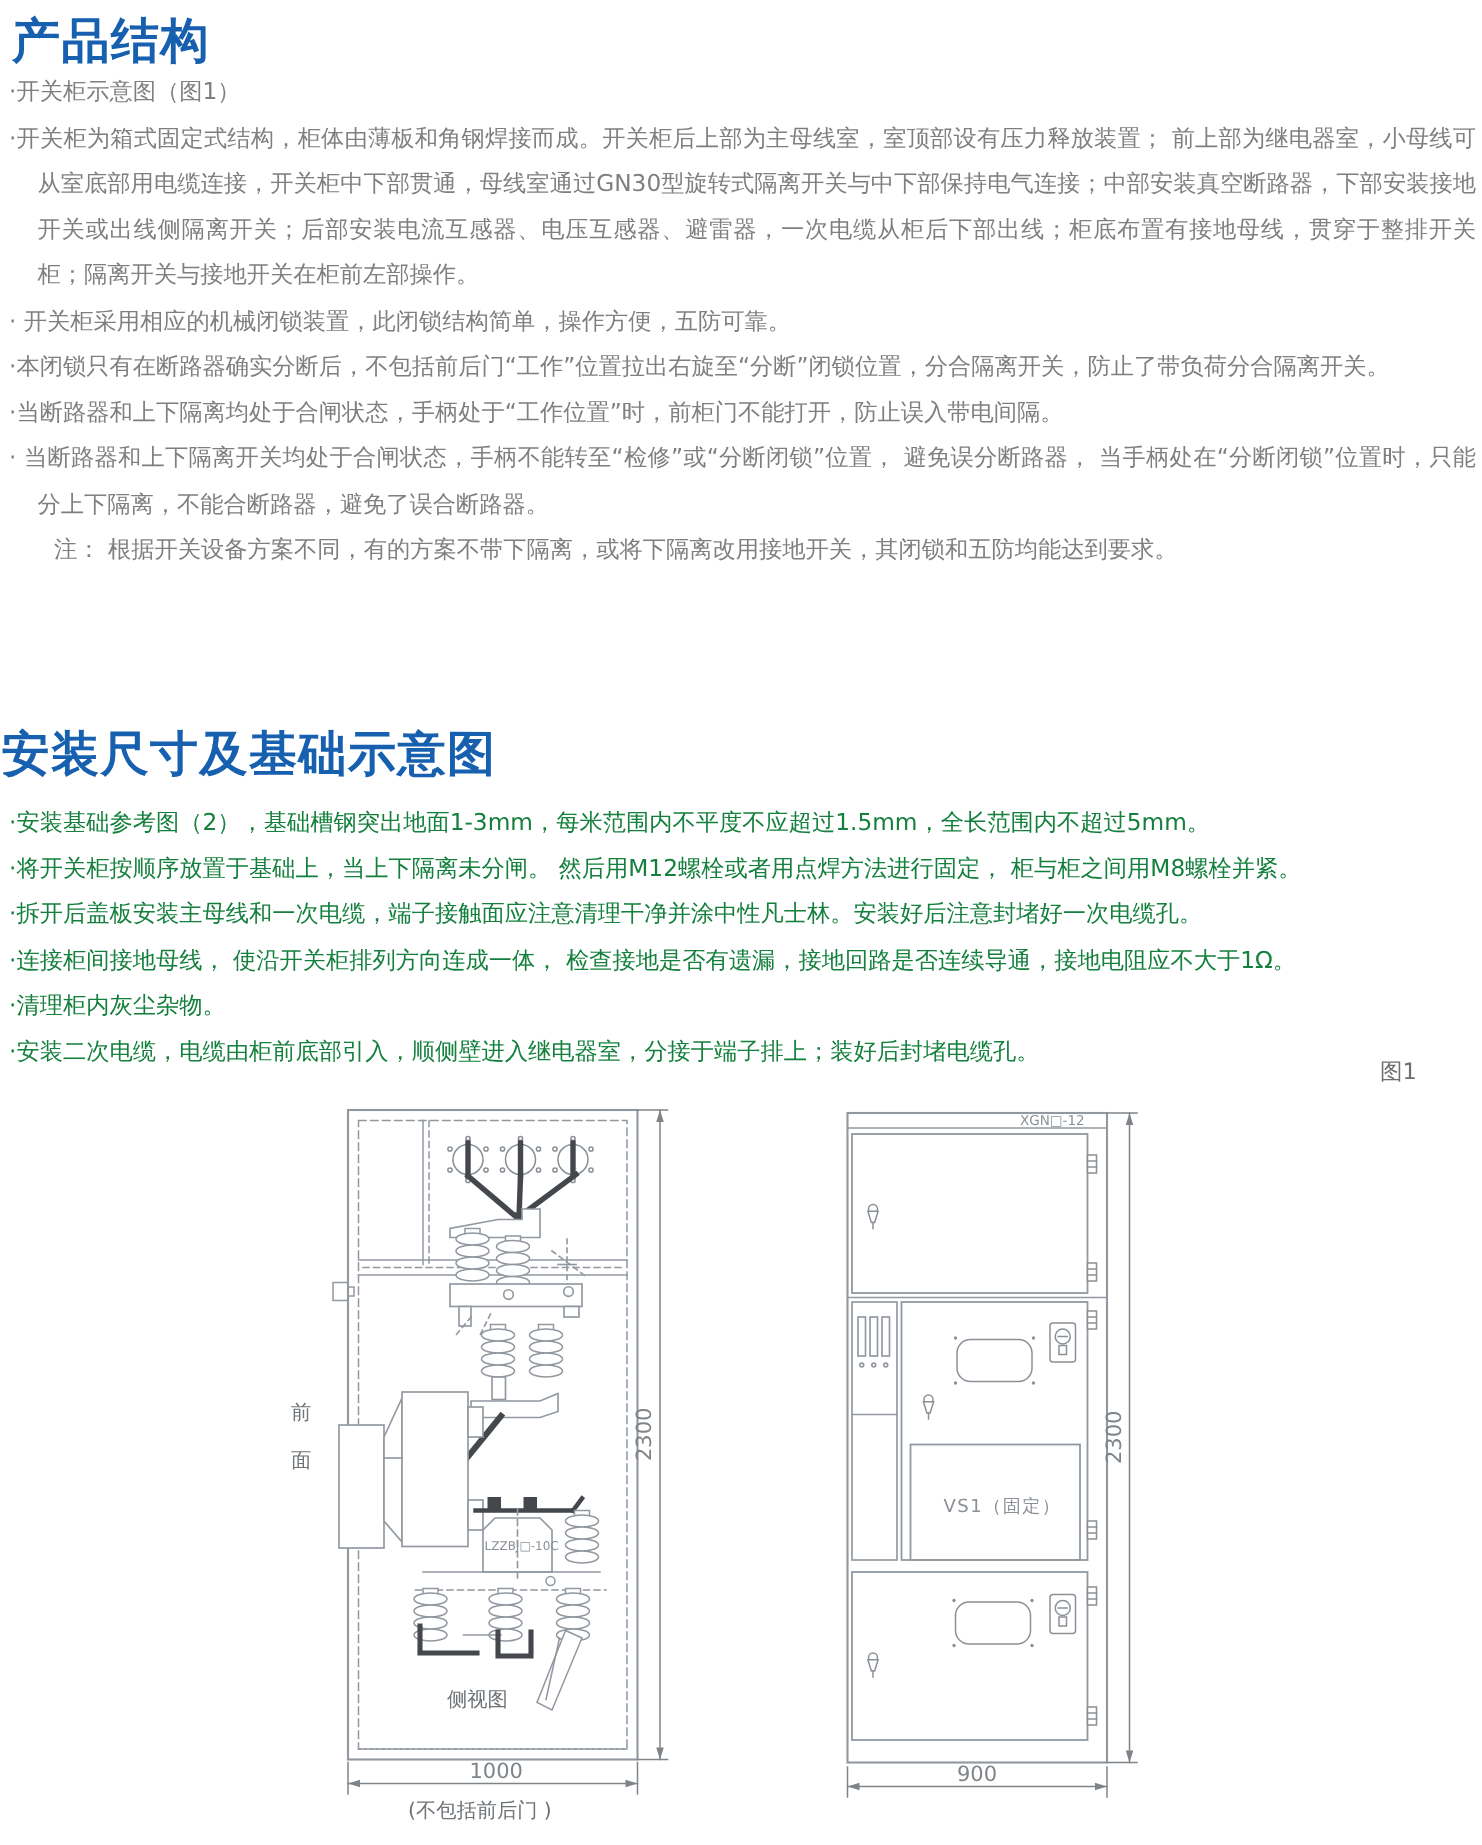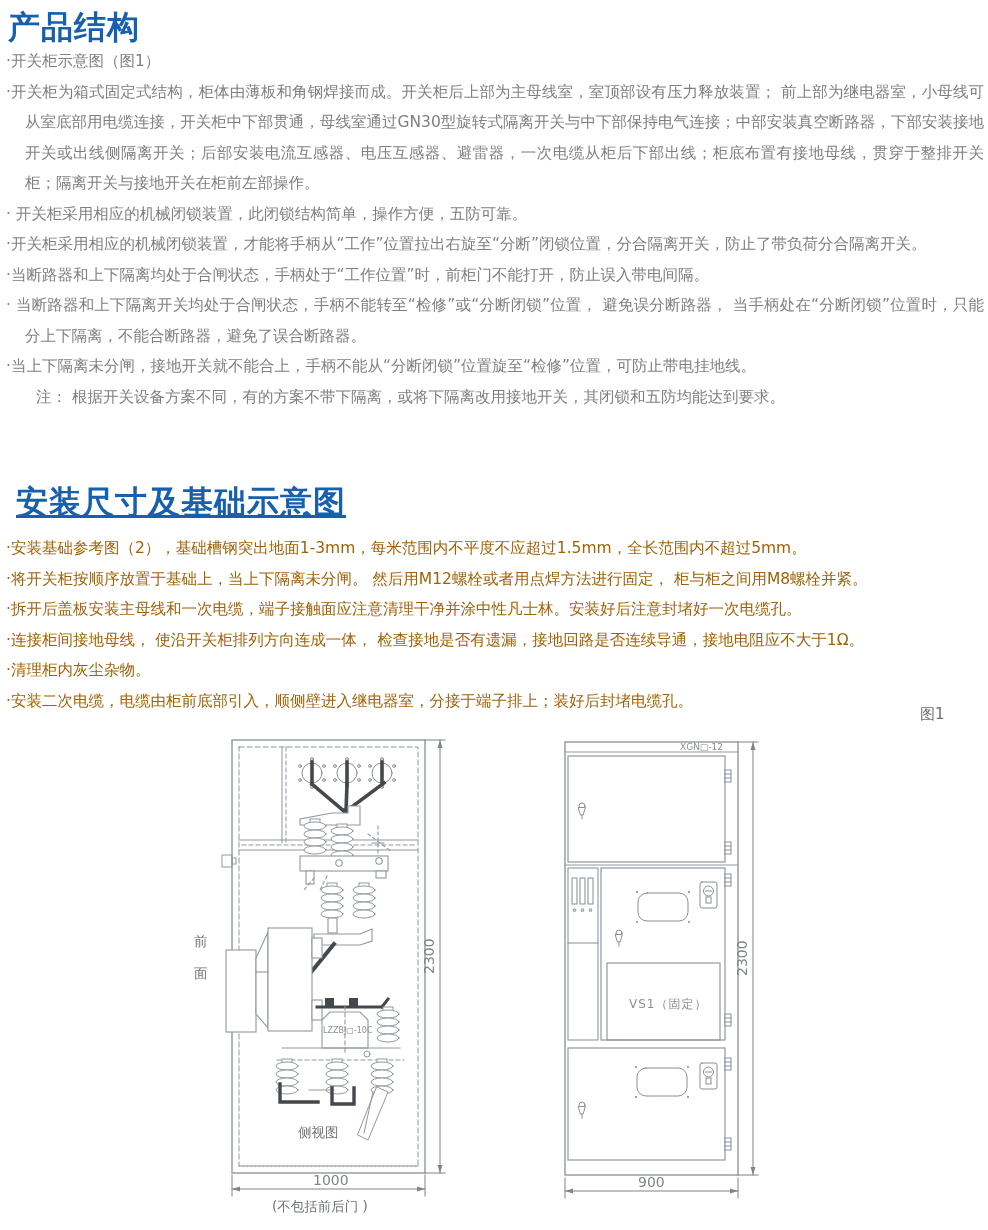--- a/index.html
+++ b/index.html
@@ -7,21 +7,21 @@
     width:988px;height:1230px;overflow:hidden;position:relative;
     font-family:"DejaVu Sans","Liberation Sans",sans-serif;
     -webkit-font-smoothing:antialiased;
   }
   .page{position:absolute;inset:0;}
   h2.sec{
     margin:0;padding:0;
     font-size:32px;font-weight:bold;letter-spacing:1px;
   }
   #h1{position:absolute;left:8px;top:6px;}
-  #h2{position:absolute;left:16px;top:481px;text-decoration:underline;}
+  #h2{position:absolute;left:1px;top:481px;}
   ul.blist{
     list-style:none;margin:0;padding:0;
     font-size:15.5px;line-height:30.5px;
     text-align:justify;
   }
   #list1{position:absolute;left:6px;top:46px;width:978px;}
   #list2{position:absolute;left:6px;top:533px;width:978px;}
   ul.blist li{padding-left:19px;text-indent:-19px;margin:0;}
   ul.blist li.note{padding-left:30px;text-indent:0;}
   #fig-caption{position:absolute;left:920px;top:705px;font-size:15px;}
@@ -36,30 +36,29 @@
 <body>
 
 <div class="page">
 
   <h2 class="sec" id="h1" style="color:#1760b0">产品结构</h2>
 
   <ul class="blist" id="list1" style="color:#7f7f7f">
     <li>·开关柜示意图（图1）</li>
     <li>·开关柜为箱式固定式结构，柜体由薄板和角钢焊接而成。开关柜后上部为主母线室，室顶部设有压力释放装置； 前上部为继电器室，小母线可从室底部用电缆连接，开关柜中下部贯通，母线室通过GN30型旋转式隔离开关与中下部保持电气连接；中部安装真空断路器，下部安装接地开关或出线侧隔离开关；后部安装电流互感器、电压互感器、避雷器，一次电缆从柜后下部出线；柜底布置有接地母线，贯穿于整排开关柜；隔离开关与接地开关在柜前左部操作。</li>
     <li>· 开关柜采用相应的机械闭锁装置，此闭锁结构简单，操作方便，五防可靠。</li>
-    <li>·开关柜采用相应的机械闭锁装置，才能将手柄从“工作”位置拉出右旋至“分断”闭锁位置，分合隔离开关，防止了带负荷分合隔离开关。</li>
+    <li>·本闭锁只有在断路器确实分断后，不包括前后门“工作”位置拉出右旋至“分断”闭锁位置，分合隔离开关，防止了带负荷分合隔离开关。</li>
     <li>·当断路器和上下隔离均处于合闸状态，手柄处于“工作位置”时，前柜门不能打开，防止误入带电间隔。</li>
     <li>· 当断路器和上下隔离开关均处于合闸状态，手柄不能转至“检修”或“分断闭锁”位置， 避免误分断路器， 当手柄处在“分断闭锁”位置时，只能分上下隔离，不能合断路器，避免了误合断路器。</li>
-    <li>·当上下隔离未分闸，接地开关就不能合上，手柄不能从“分断闭锁”位置旋至“检修”位置，可防止带电挂地线。</li>
     <li class="note">注： 根据开关设备方案不同，有的方案不带下隔离，或将下隔离改用接地开关，其闭锁和五防均能达到要求。</li>
   </ul>
 
   <h2 class="sec" id="h2" style="color:#1760b0">安装尺寸及基础示意图</h2>
 
-  <ul class="blist" id="list2" style="color:#a16207">
+  <ul class="blist" id="list2" style="color:#15803d">
     <li>·安装基础参考图（2），基础槽钢突出地面1-3mm，每米范围内不平度不应超过1.5mm，全长范围内不超过5mm。</li>
     <li>·将开关柜按顺序放置于基础上，当上下隔离未分闸。 然后用M12螺栓或者用点焊方法进行固定， 柜与柜之间用M8螺栓并紧。</li>
     <li>·拆开后盖板安装主母线和一次电缆，端子接触面应注意清理干净并涂中性凡士林。安装好后注意封堵好一次电缆孔。</li>
     <li>·连接柜间接地母线， 使沿开关柜排列方向连成一体， 检查接地是否有遗漏，接地回路是否连续导通，接地电阻应不大于1Ω。</li>
     <li>·清理柜内灰尘杂物。</li>
     <li>·安装二次电缆，电缆由柜前底部引入，顺侧壁进入继电器室，分接于端子排上；装好后封堵电缆孔。</li>
   </ul>
 
   <div id="fig-caption" style="color:#6f6f6f">图1</div>
 

